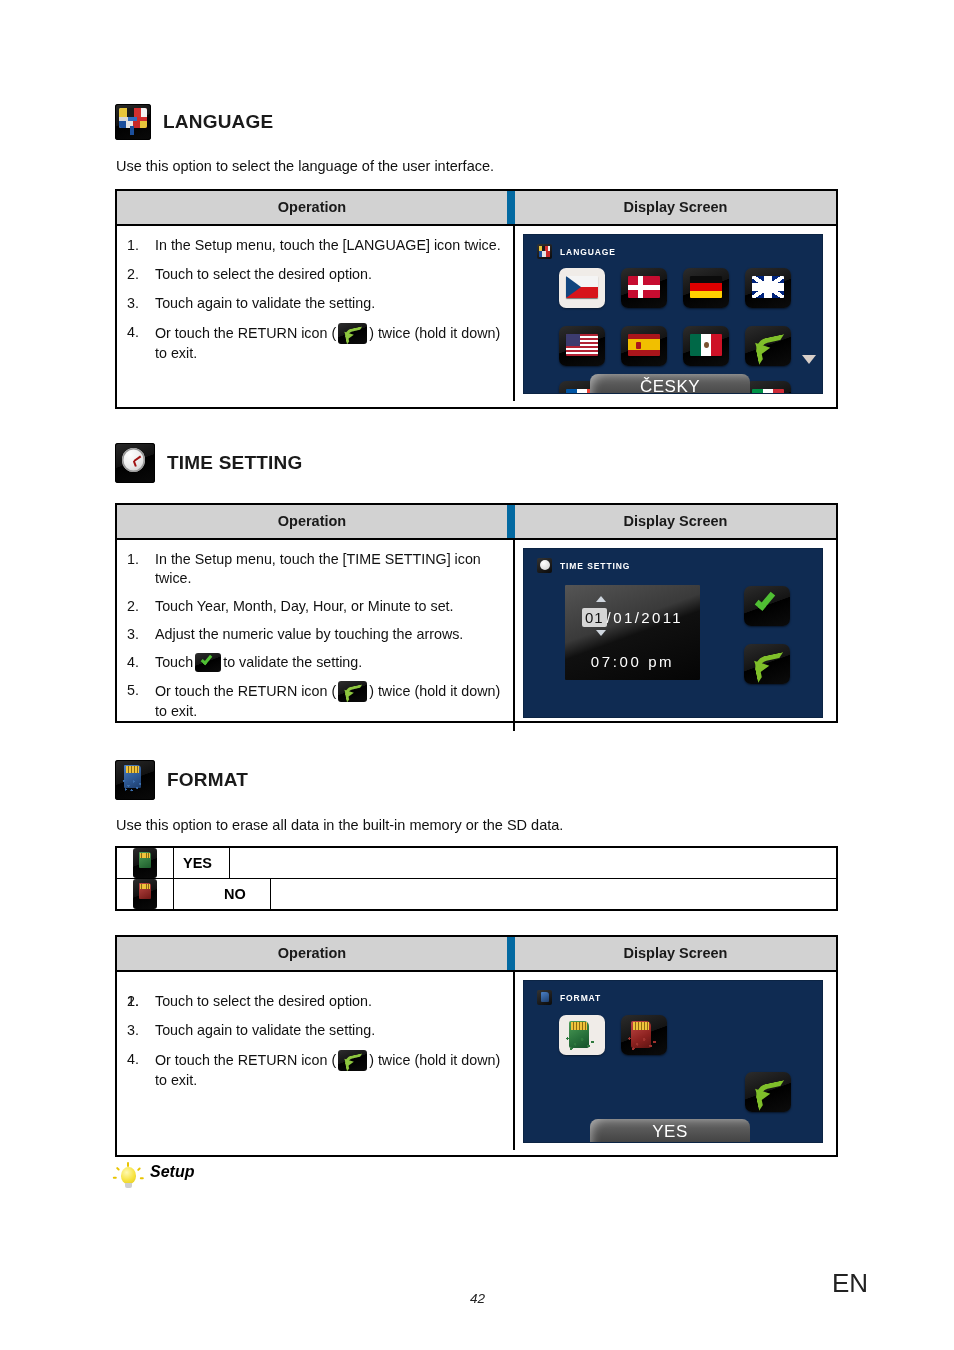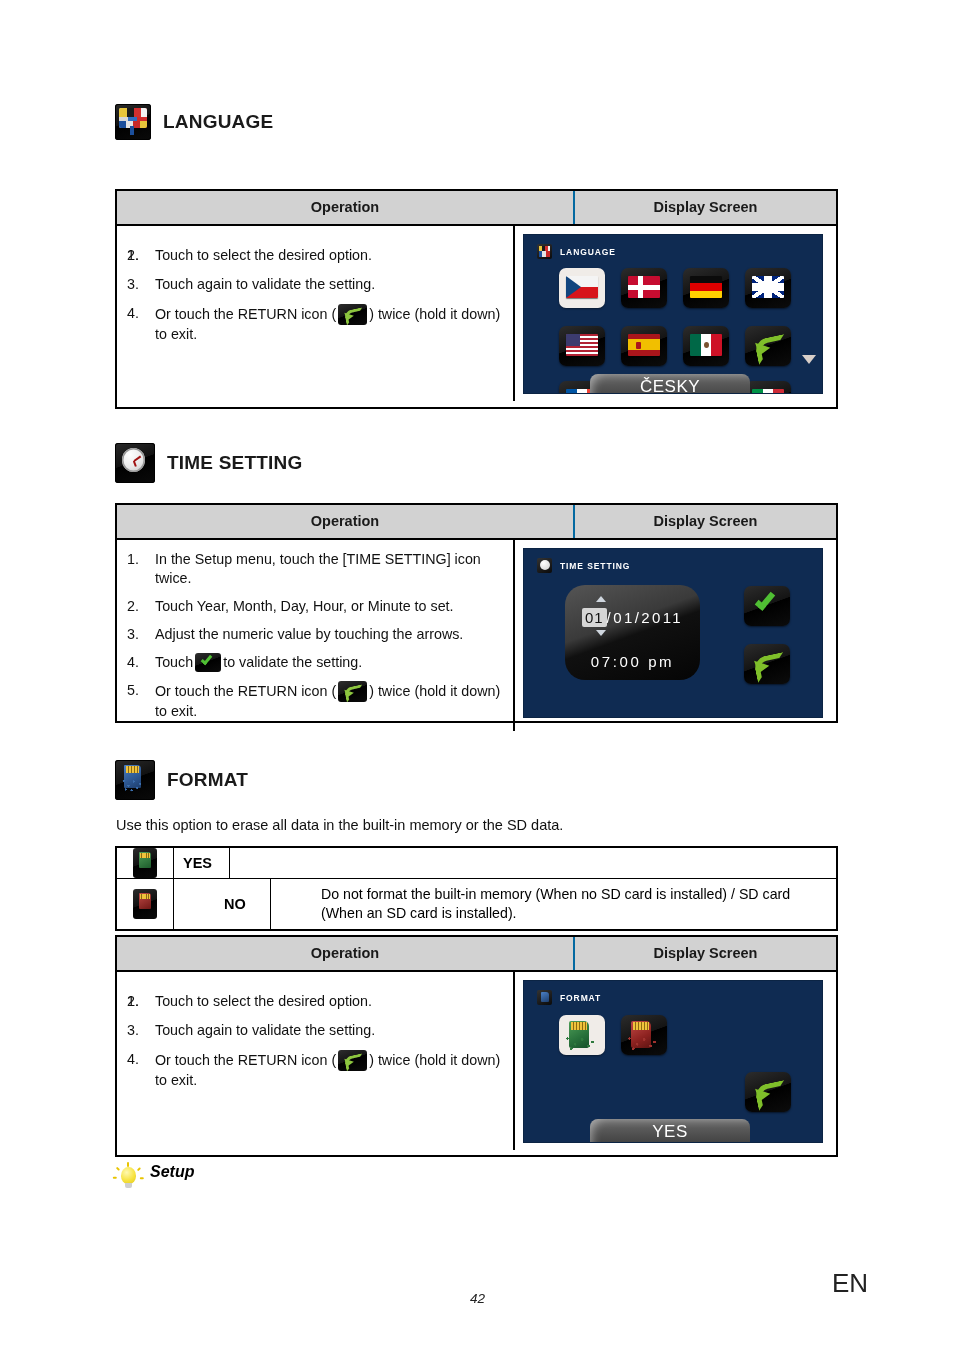--- a/index.html
+++ b/index.html
@@ -72,21 +72,21 @@
       radial-gradient(circle at 88% 42%, #3b6fae 0 1px, transparent 1.2px),
       radial-gradient(circle at 48% 88%, #3b6fae 0 1px, transparent 1.2px); }
 
   
   .intro { position:absolute; font-size:14.5px; color:#111; }
 
   
   .tbl { position:absolute; border:2px solid #000; background:#fff; }
   .tbl .hdr-row { display:flex; background:#d2d2d2; border-bottom:2px solid #000; }
   .hdr-cell { text-align:center; font-size:14.5px; font-weight:bold; padding:8px 0 9px; color:#1a1a1a; }
-  .hdr-cell.left { width:458px; border-right:2px solid #0369a1; }
+  .hdr-cell.left { width:398px; border-right:8px solid #0369a1; }
   .hdr-cell.right { flex:1; }
   .body-row { display:flex; }
   .ops-cell { width:398px; border-right:2px solid #000; padding:10px 10px 10px 8px; }
   .scr-cell { flex:1; padding:8px 7px 7px 8px; }
 
   ol.steps { margin:0; padding:0; list-style:none; }
   ol.steps li {
     position:relative; padding-left:30px; margin:0 0 10px 0;
     font-size:14.3px; line-height:1.33; color:#111;
   }
@@ -201,21 +201,21 @@
   .label-bar{
     position:absolute; border-radius:8px 8px 0 0; color:#fff;
     background: linear-gradient(180deg,#6a6a6a 0%, #565656 45%, #3f3f3f 100%);
     text-align:center; font-size:17px; font-weight:normal; letter-spacing:.5px;
     display:flex; align-items:center; justify-content:center;
     box-shadow: inset 8px 6px 10px -6px rgba(255,255,255,.45);
   }
 
   
   .dt-panel{
-    position:absolute; border-radius:20px;
+    position:absolute; border-radius:1px;
     background: linear-gradient(160deg,#555 0%, #3a3a3a 40%, #101010 52%, #050505 100%);
   }
   .dt-date{ position:absolute; left:0; right:0; top:24px; text-align:center;
     color:#fff; font-size:15px; letter-spacing:2.4px; font-family:"Liberation Sans",sans-serif; }
   .dt-date .hl{ background:#d6d6d6; color:#111; padding:1px 3px; border-radius:2px; letter-spacing:1px; }
   .dt-time{ position:absolute; left:0; right:0; top:68px; text-align:center;
     color:#fff; font-size:15px; letter-spacing:2.6px; }
   .dt-up, .dt-dn { position:absolute; width:0;height:0; left:31px; }
   .dt-up{ top:11px; border-left:5px solid transparent; border-right:5px solid transparent; border-bottom:6px solid #cfd6de; }
   .dt-dn{ top:45px; border-left:5px solid transparent; border-right:5px solid transparent; border-top:6px solid #cfd6de; }
@@ -278,30 +278,31 @@
 <div class="page">
 
   <div class="sec-head" style="left:115px; top:104px;">
     <div class="sec-icon">
       <div class="ic-lang-inner"></div>
         <div class="ic-lang-stem"></div>
     </div>
     <div class="title">LANGUAGE</div>
   </div>
 
+  <div class="intro" style="left:116px; top:158px; width:700px;">Use this option to select the language of the user interface.</div>
 
   <div class="tbl" style="left:115px; top:189px; width:723px; height:220px;">
     <div class="hdr-row">
       <div class="hdr-cell left">Operation</div>
       <div class="hdr-cell right">Display Screen</div>
     </div>
     <div class="body-row">
       <div class="ops-cell">
         <ol class="steps">
-          <li><span class="num">1.</span></li>
+          <li><span class="num">1.</span><span>In the Setup menu, touch the [LANGUAGE] icon twice.</span></li>
           <li><span class="num">2.</span><span>Touch to select the desired option.</span></li>
           <li><span class="num">3.</span><span>Touch again to validate the setting.</span></li>
           <li><span class="num">4.</span><span>Or touch the RETURN icon (</span><span class="inline-ic big"><span class="ret-arrow"></span></span><span>) twice (hold it down) to exit.</span></li>
         </ol>
       </div>
       <div class="scr-cell">
         <div class="screen" style="width:300px; height:160px;">
           <div class="scr-title">
             <div class="sc-ic">
                 <div style="position:absolute;left:2px;top:2px;width:11px;height:8px;background:linear-gradient(90deg,#e8c53a 0 30%,#1a1a1a 30% 55%,#d32f2f 55% 80%,#eee 80% 100%)"></div>
@@ -423,21 +424,20 @@
         </div>
       <div class="desc-lbl">YES</div>
     </div>
     <div class="desc-row">
       <div class="desc-ic">
           <div class="mini-card">
             <span class="mc red"></span>
           </div>
         </div>
       <div class="desc-lbl">NO</div>
-      <div class="desc-txt">Do not format the built-in memory (When no SD card is installed) / SD card (When an SD card is installed).</div>
     </div>
   </div>
 
   <div class="tbl" style="left:115px; top:935px; width:723px; height:222px;">
     <div class="hdr-row">
       <div class="hdr-cell left">Operation</div>
       <div class="hdr-cell right">Display Screen</div>
     </div>
     <div class="body-row">
       <div class="ops-cell">

